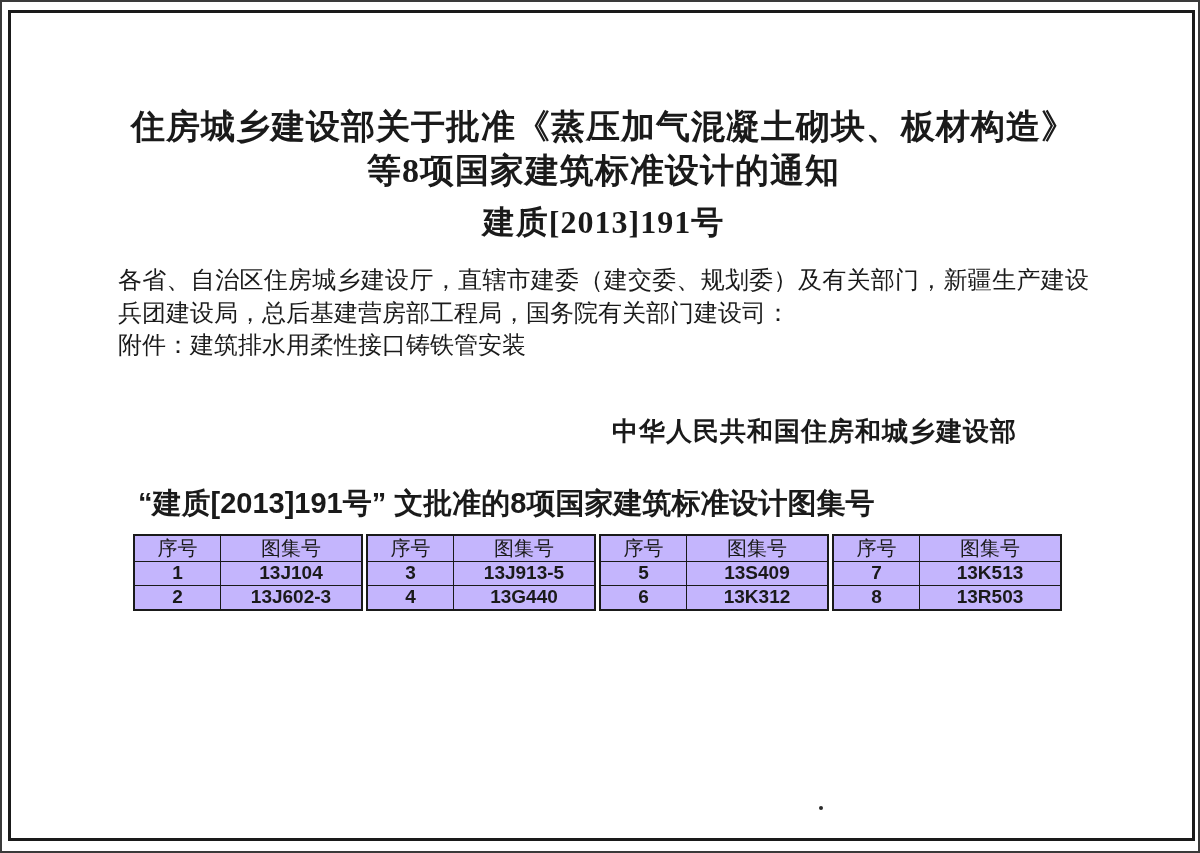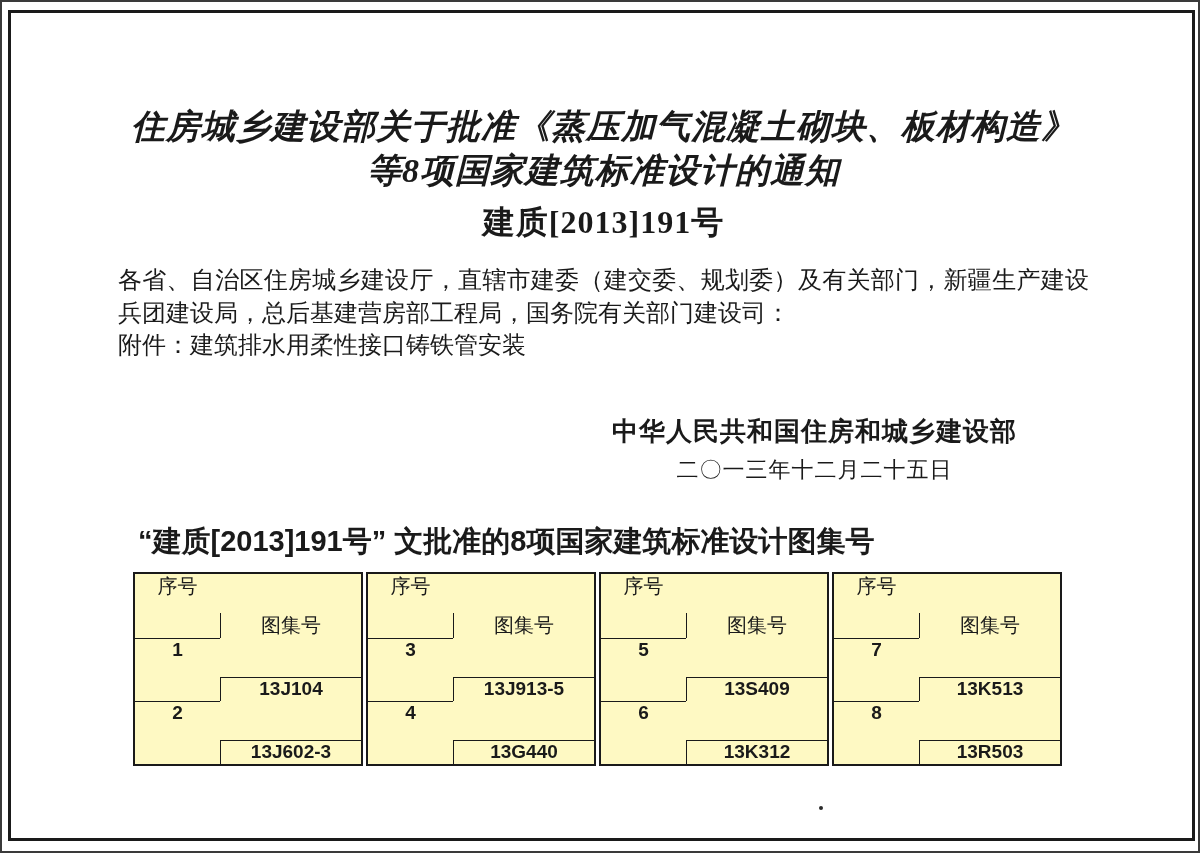--- a/index.html
+++ b/index.html
@@ -29,21 +29,20 @@
   .content {
     padding: 0 103px 0 107px;
   }
   .doc-title {
     margin-top: 92px;
     text-align: center;
     font-size: 34px;
     line-height: 44px;
     font-weight: 700;
     letter-spacing: 1px;
-    font-style: italic;
   }
   .doc-number {
     margin-top: 12px;
     text-align: center;
     font-size: 32px;
     line-height: 34px;
     font-weight: 700;
     letter-spacing: 1px;
   }
   .body-text {
@@ -52,21 +51,20 @@
     line-height: 32.5px;
     text-align: justify;
     text-justify: inter-character;
   }
   .para-indent { text-indent: 2em; }
   .signature-block {
     margin-top: 52px;
     margin-right: 72px;
     margin-left: auto;
     width: fit-content;
-    text-align: center;
   }
   .issuer {
     font-family: "Liberation Sans", "DejaVu Sans", sans-serif;
     font-weight: 700;
     font-size: 26px;
     line-height: 34px;
     letter-spacing: 1px;
   }
   .issue-date {
     margin-top: 6px;
@@ -83,31 +81,31 @@
     line-height: 30px;
   }
   .catalog-table {
     display: flex;
     gap: 3px;
     margin-top: 16px;
     margin-left: 15px;
   }
   .tbl-group {
     border: 2.5px solid #1a1a1a;
-    background: #fef9c3;
+    background: #c4b5fd;
   }
   .tbl-row { display: flex; }
   .tbl-row:not(:first-child) .cell { border-top: 1.5px solid #1a1a1a; }
   .cell {
     display: flex;
     align-items: center;
     justify-content: center;
   }
   .cell-sn { width: 85px; }
-  .cell-no { width: 141px; border-left: 1.5px solid #1a1a1a; margin-top: 39px; }
+  .cell-no { width: 141px; border-left: 1.5px solid #1a1a1a; }
   .tbl-row.head .cell {
     height: 25px;
     font-size: 20px;
     font-family: "Liberation Serif", "DejaVu Serif", serif;
   }
   .tbl-row.data .cell {
     height: 24px;
     font-family: "Liberation Sans", "DejaVu Sans", sans-serif;
     font-weight: 700;
     font-size: 19px;
@@ -137,21 +135,20 @@
 
     <div class="doc-number">建质[2013]191号</div>
 
     <div class="body-text">
       <p>各省、自治区住房城乡建设厅，直辖市建委（建交委、规划委）及有关部门，新疆生产建设兵团建设局，总后基建营房部工程局，国务院有关部门建设司：</p>
       <p>附件：建筑排水用柔性接口铸铁管安装</p>
     </div>
 
     <div class="signature-block">
       <div class="issuer">中华人民共和国住房和城乡建设部</div>
-      <div class="issue-date">二〇一三年十二月二十五日</div>
     </div>
 
     <div class="table-caption">“建质[2013]191号” 文批准的8项国家建筑标准设计图集号</div>
 
     <div class="catalog-table">
 
       <div class="tbl-group">
         <div class="tbl-row head">
           <div class="cell cell-sn">序号</div>
           <div class="cell cell-no">图集号</div>

